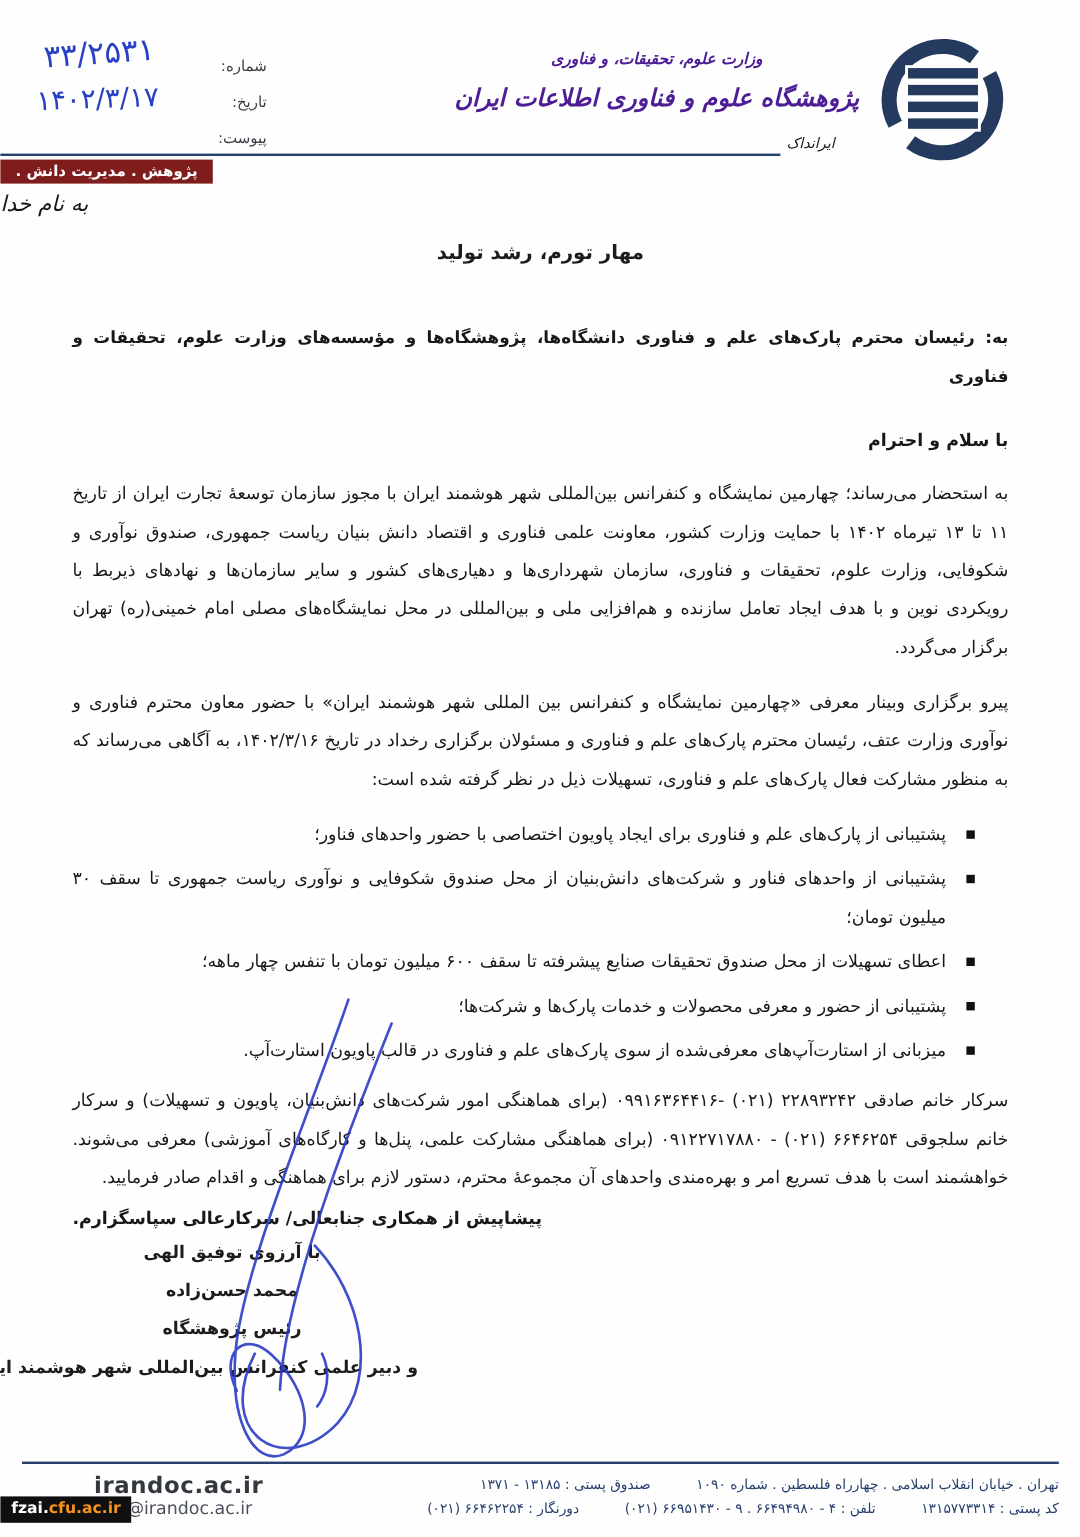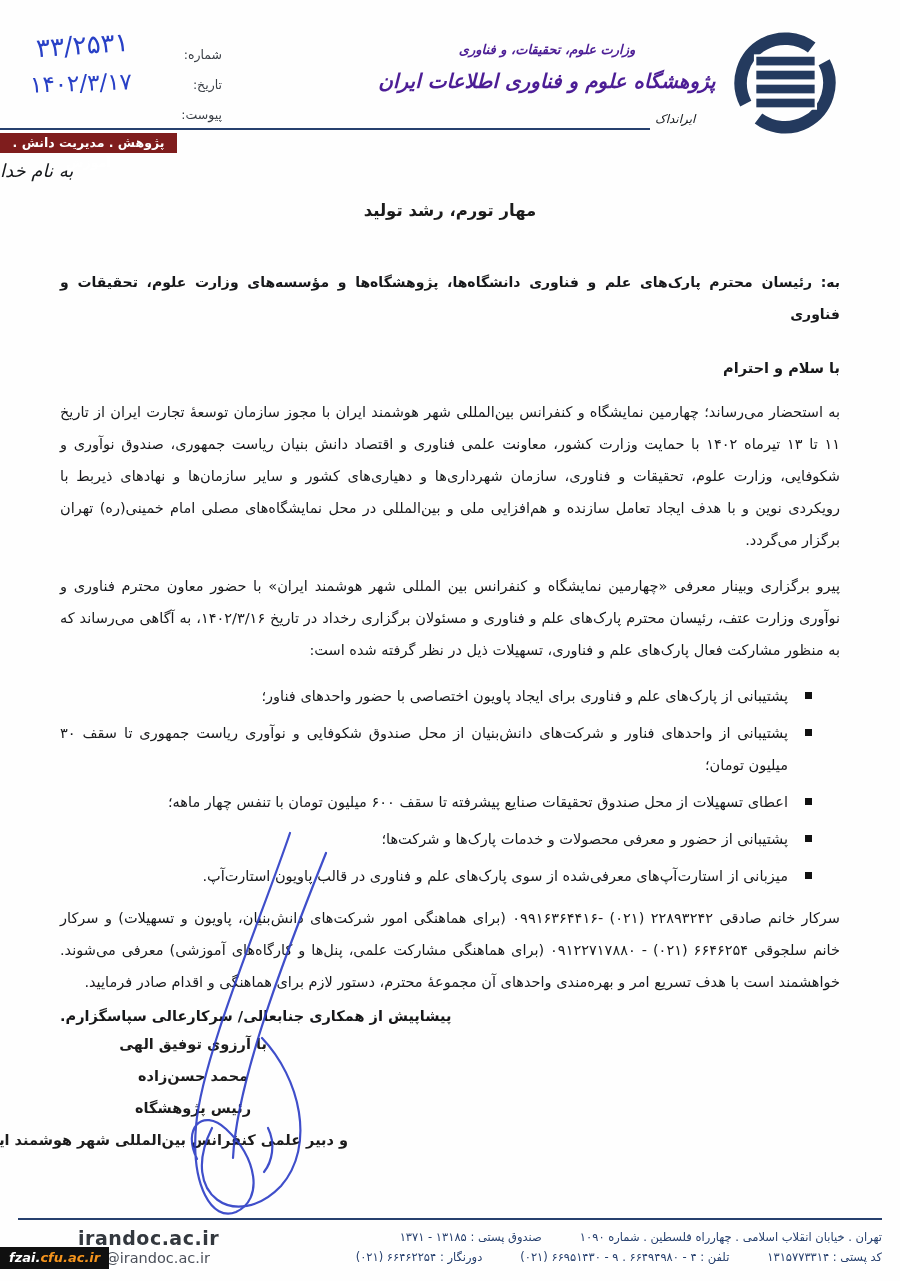--- a/index.html
+++ b/index.html
@@ -44,21 +44,21 @@
   .sig-svg{position:absolute;top:828px;left:140px;width:230px;height:400px;pointer-events:none;}
   
   .footer{position:absolute;top:1218px;left:18px;right:18px;border-top:2.5px solid #27406e;
           padding-top:7px;display:flex;direction:ltr;}
   .footer-left{padding-left:60px;direction:ltr;text-align:left;}
   .website{font-size:19px;font-weight:bold;color:#33383e;letter-spacing:0.5px;}
   .email{font-size:14.5px;color:#4b505a;margin-top:1px;}
   .footer-right{flex:1;direction:rtl;text-align:right;color:#27406e;font-size:11.5px;line-height:20px;}
   .footer-row{display:flex;direction:rtl;justify-content:flex-start;gap:38px;}
   .watermark{position:absolute;top:1247px;left:0;background:#101010;padding:3px 9px 4px 9px;
-             font-size:13px;font-weight:bold;font-style:italic;direction:ltr;}
+             font-size:13px;font-weight:bold;direction:ltr;}
   .wm-prefix{color:#ffffff;}
   .wm-domain{color:#f5941d;}
 </style>
 </head>
 <body>
 
 <div class="page">
 
   <svg class="logo" viewBox="0 0 110 110">
     <g transform="rotate(-28 55 55)">

